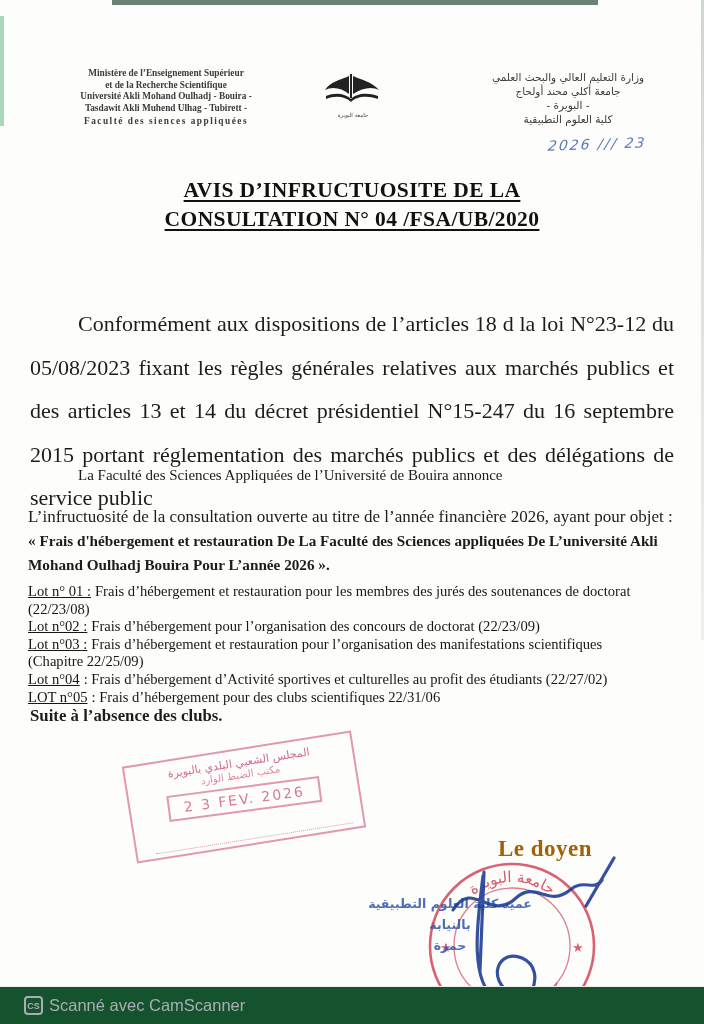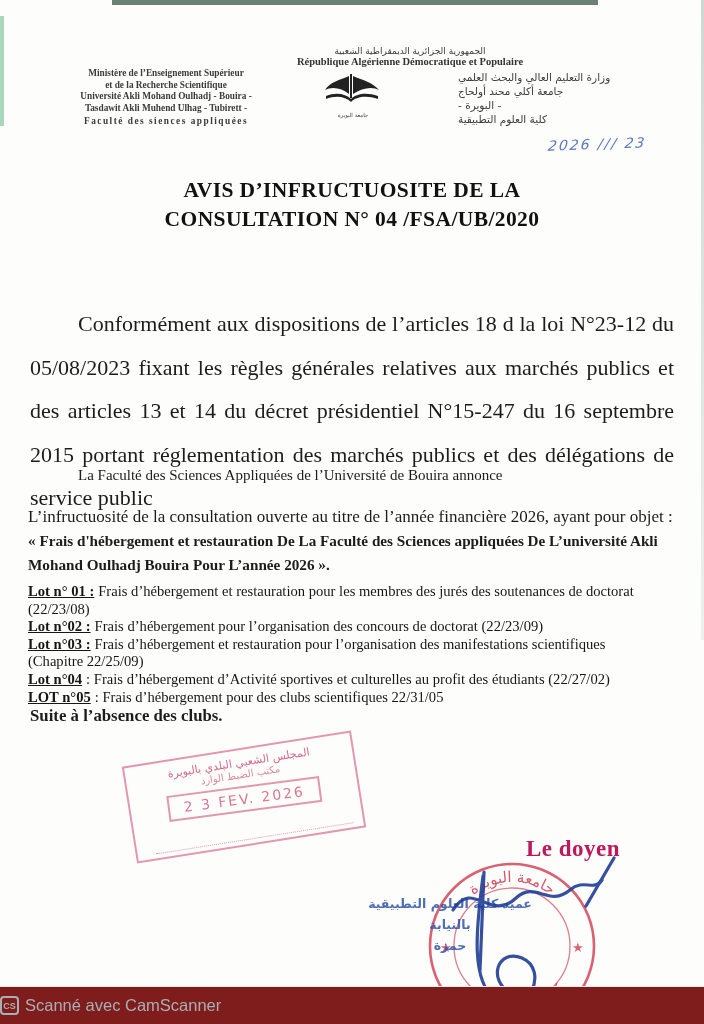--- a/index.html
+++ b/index.html
@@ -18,89 +18,85 @@
     background:linear-gradient(#b9c8be,#e7ebe7); opacity:.7; }
   
   .header { position:absolute; top:44px; left:0; width:100%; height:100px; }
   .hdr-center { position:absolute; top:2px; left:250px; width:320px; text-align:center; }
   .hdr-center-ar { font-family:"DejaVu Sans",sans-serif; font-size:9px; color:#3a3a3a;
     letter-spacing:1px; white-space:nowrap; }
   .hdr-center-fr { font-size:10.5px; font-weight:bold; color:#333; white-space:nowrap; }
   .hdr-left { position:absolute; top:24px; left:42px; width:248px; text-align:center;
     font-size:9.3px; font-weight:bold; color:#3b3b3b; line-height:11.5px; }
   .hdr-left div:nth-child(5) { letter-spacing:1.5px; margin-top:2px; }
-  .hdr-right { position:absolute; top:26px; right:26px; width:220px; text-align:left;
+  .hdr-right { position:absolute; top:26px; right:26px; width:220px; text-align:center;
     direction:rtl; font-family:"DejaVu Sans",sans-serif; font-size:10.5px; color:#3d3d3d;
     line-height:14px; }
   .logo { position:absolute; top:28px; left:316px; width:74px; text-align:center; }
   .logo-caption { font-family:"DejaVu Sans",sans-serif; font-size:5.5px; color:#444; }
   
   .hand-date { position:absolute; top:136px; left:548px; color:#3c63b0;
     font-family:"DejaVu Sans",sans-serif; font-size:14px; font-style:italic;
     transform:rotate(-2deg) skewX(-8deg); letter-spacing:2px; opacity:.85; }
   
   .title-block { position:absolute; top:176px; left:0; width:100%; text-align:center;
     font-weight:bold; font-size:21.5px; letter-spacing:.4px; line-height:29px; color:#111; }
-  .title-block div { text-decoration-thickness:2px;
+  .title-block div { text-decoration:underline; text-decoration-thickness:2px;
     text-underline-offset:3px; }
   
   .para1 { position:absolute; top:302px; left:30px; width:644px;
     font-size:22px; line-height:43.5px; text-align:justify; text-indent:48px; }
   .para2 { position:absolute; top:467px; left:30px; width:644px;
     font-size:15px; text-indent:48px; }
   .para3 { position:absolute; top:505px; left:28px; width:652px;
     font-size:17px; line-height:24px; }
   .para3 b { font-size:15.2px; line-height:21px; }
   .lots { position:absolute; top:583px; left:28px; width:654px;
     font-size:14.6px; line-height:17.6px; color:#161616; }
-  .lot-label { font-weight:bold; text-decoration:underline; margin-right:4px; }
+  .lot-label { font-weight:normal; text-decoration:underline; margin-right:4px; }
   .closing { position:absolute; top:706px; left:30px; font-size:16.8px; font-weight:bold; }
   
   .receipt-stamp { position:absolute; top:748px; left:128px; width:232px; height:98px;
     border:2px solid rgba(214,96,138,.65); transform:rotate(-9deg);
     color:rgba(201,66,116,.8); text-align:center; padding-top:6px;
     font-family:"DejaVu Sans",sans-serif; }
   .receipt-l1 { font-size:11px; direction:rtl; }
   .receipt-l2 { font-size:10px; direction:rtl; opacity:.8; }
   .receipt-date { display:inline-block; margin-top:6px; border:2px solid rgba(205,85,125,.6);
     padding:3px 14px; font-size:14px; letter-spacing:2px; transform:rotate(1.5deg);
     color:rgba(205,85,125,.8); white-space:nowrap; }
   .receipt-dots { position:absolute; bottom:4px; left:18px; right:10px;
     border-bottom:1.5px dotted rgba(205,85,125,.6); }
   
-  .doyen { position:absolute; top:836px; left:468px; width:210px; text-align:center;
-    font-size:23px; font-weight:bold; letter-spacing:.5px; color:#be185d; }
+  .doyen { position:absolute; top:836px; left:440px; width:210px; text-align:center;
+    font-size:23px; font-weight:bold; letter-spacing:.5px; color:#a16207; }
   .round-stamp { position:absolute; top:858px; left:424px; width:176px; height:176px; }
   .blue-stamp { position:absolute; top:893px; left:364px; width:172px; direction:rtl;
     text-align:center; font-family:"DejaVu Sans",sans-serif; font-size:12.5px;
     font-weight:bold; color:#2f54a8; opacity:.85; line-height:21px; }
   .signature { position:absolute; top:848px; left:428px; width:210px; height:180px; }
   
-  .footer { position:absolute; bottom:0; left:0; width:100%; height:38px; background:#7f1d1d;
-    border-top:1px solid #ececec; display:flex; align-items:center; padding-left:0;
+  .footer { position:absolute; bottom:0; left:0; width:100%; height:38px; background:#14532d;
+    border-top:1px solid #ececec; display:flex; align-items:center; padding-left:24px;
     font-family:"Liberation Sans",sans-serif; }
   .cs-icon { display:inline-flex; align-items:center; justify-content:center;
     width:19px; height:19px; border:2px solid #a9aeb4; border-radius:4px;
     font-size:9px; font-weight:bold; color:#a9aeb4; margin-right:6px; }
   .footer-text { font-size:16.5px; color:#a9aeb4; }
 </style>
 </head>
 <body>
 
 <div class="sheet">
 
   <div class="scan-strip-top"></div>
   <div class="scan-strip-left"></div>
   <div class="scan-edge-right"></div>
 
   <div class="header">
-    <div class="hdr-center">
-      <div class="hdr-center-ar">الجمهورية الجزائرية الديمقراطية الشعبية</div>
-      <div class="hdr-center-fr">République Algérienne Démocratique et Populaire</div>
-    </div>
     <div class="hdr-left">
       <div>Ministère de l’Enseignement Supérieur</div>
       <div>et de la Recherche Scientifique</div>
       <div>Université Akli Mohand Oulhadj - Bouira -</div>
       <div>Tasdawit Akli Muhend Ulhag - Tubirett -</div>
       <div>Faculté des siences appliquées</div>
     </div>
     <div class="logo">
       <svg width="62" height="36" viewBox="0 0 62 36">
         <path d="M28 2 L30 2 L30 26 L28 26 Z" fill="#222"></path>
@@ -128,21 +124,21 @@
   <div class="para1">Conformément aux dispositions de l’articles 18 d la loi N°23-12 du 05/08/2023 fixant les règles générales relatives aux marchés publics et des articles 13 et 14 du décret présidentiel N°15-247 du 16 septembre 2015 portant réglementation des marchés publics et des délégations de service public</div>
   <div class="para2">La Faculté des Sciences Appliquées de l’Université de Bouira annonce</div>
   <div class="para3"><span>L’infructuosité de la consultation ouverte au titre de l’année financière 2026, ayant pour objet : </span><b>« Frais d'hébergement et restauration De La Faculté des Sciences appliquées De L’université Akli Mohand Oulhadj Bouira Pour L’année 2026 ».</b></div>
 
   <div class="lots">
     <div><span class="lot-label">Lot n° 01 :</span><span>Frais d’hébergement et restauration pour les membres des jurés des soutenances de doctorat (22/23/08)</span></div>
     <div><span class="lot-label">Lot n°02 :</span><span>Frais d’hébergement pour l’organisation des concours de doctorat (22/23/09)</span></div>
     <div><span class="lot-label">Lot n°03 :</span><span>Frais d’hébergement et restauration pour l’organisation des manifestations scientifiques</span></div>
     <div>(Chapitre 22/25/09)</div>
     <div><span class="lot-label">Lot n°04</span><span>: Frais d’hébergement d’Activité sportives et culturelles au profit des étudiants (22/27/02)</span></div>
-    <div><span class="lot-label">LOT n°05</span><span>: Frais d’hébergement pour des clubs scientifiques 22/31/05</span></div>
+    <div><span class="lot-label">LOT n°05</span><span>: Frais d’hébergement pour des clubs scientifiques 22/31/06</span></div>
   </div>
 
   <div class="closing">Suite à l’absence des clubs.</div>
 
   <div class="receipt-stamp">
     <div class="receipt-l1">المجلس الشعبي البلدي بالبويرة</div>
     <div class="receipt-l2">مكتب الضبط الوارد</div>
     <div class="receipt-date">2 3 FEV. 2026</div>
     <div class="receipt-dots"></div>
   </div>

